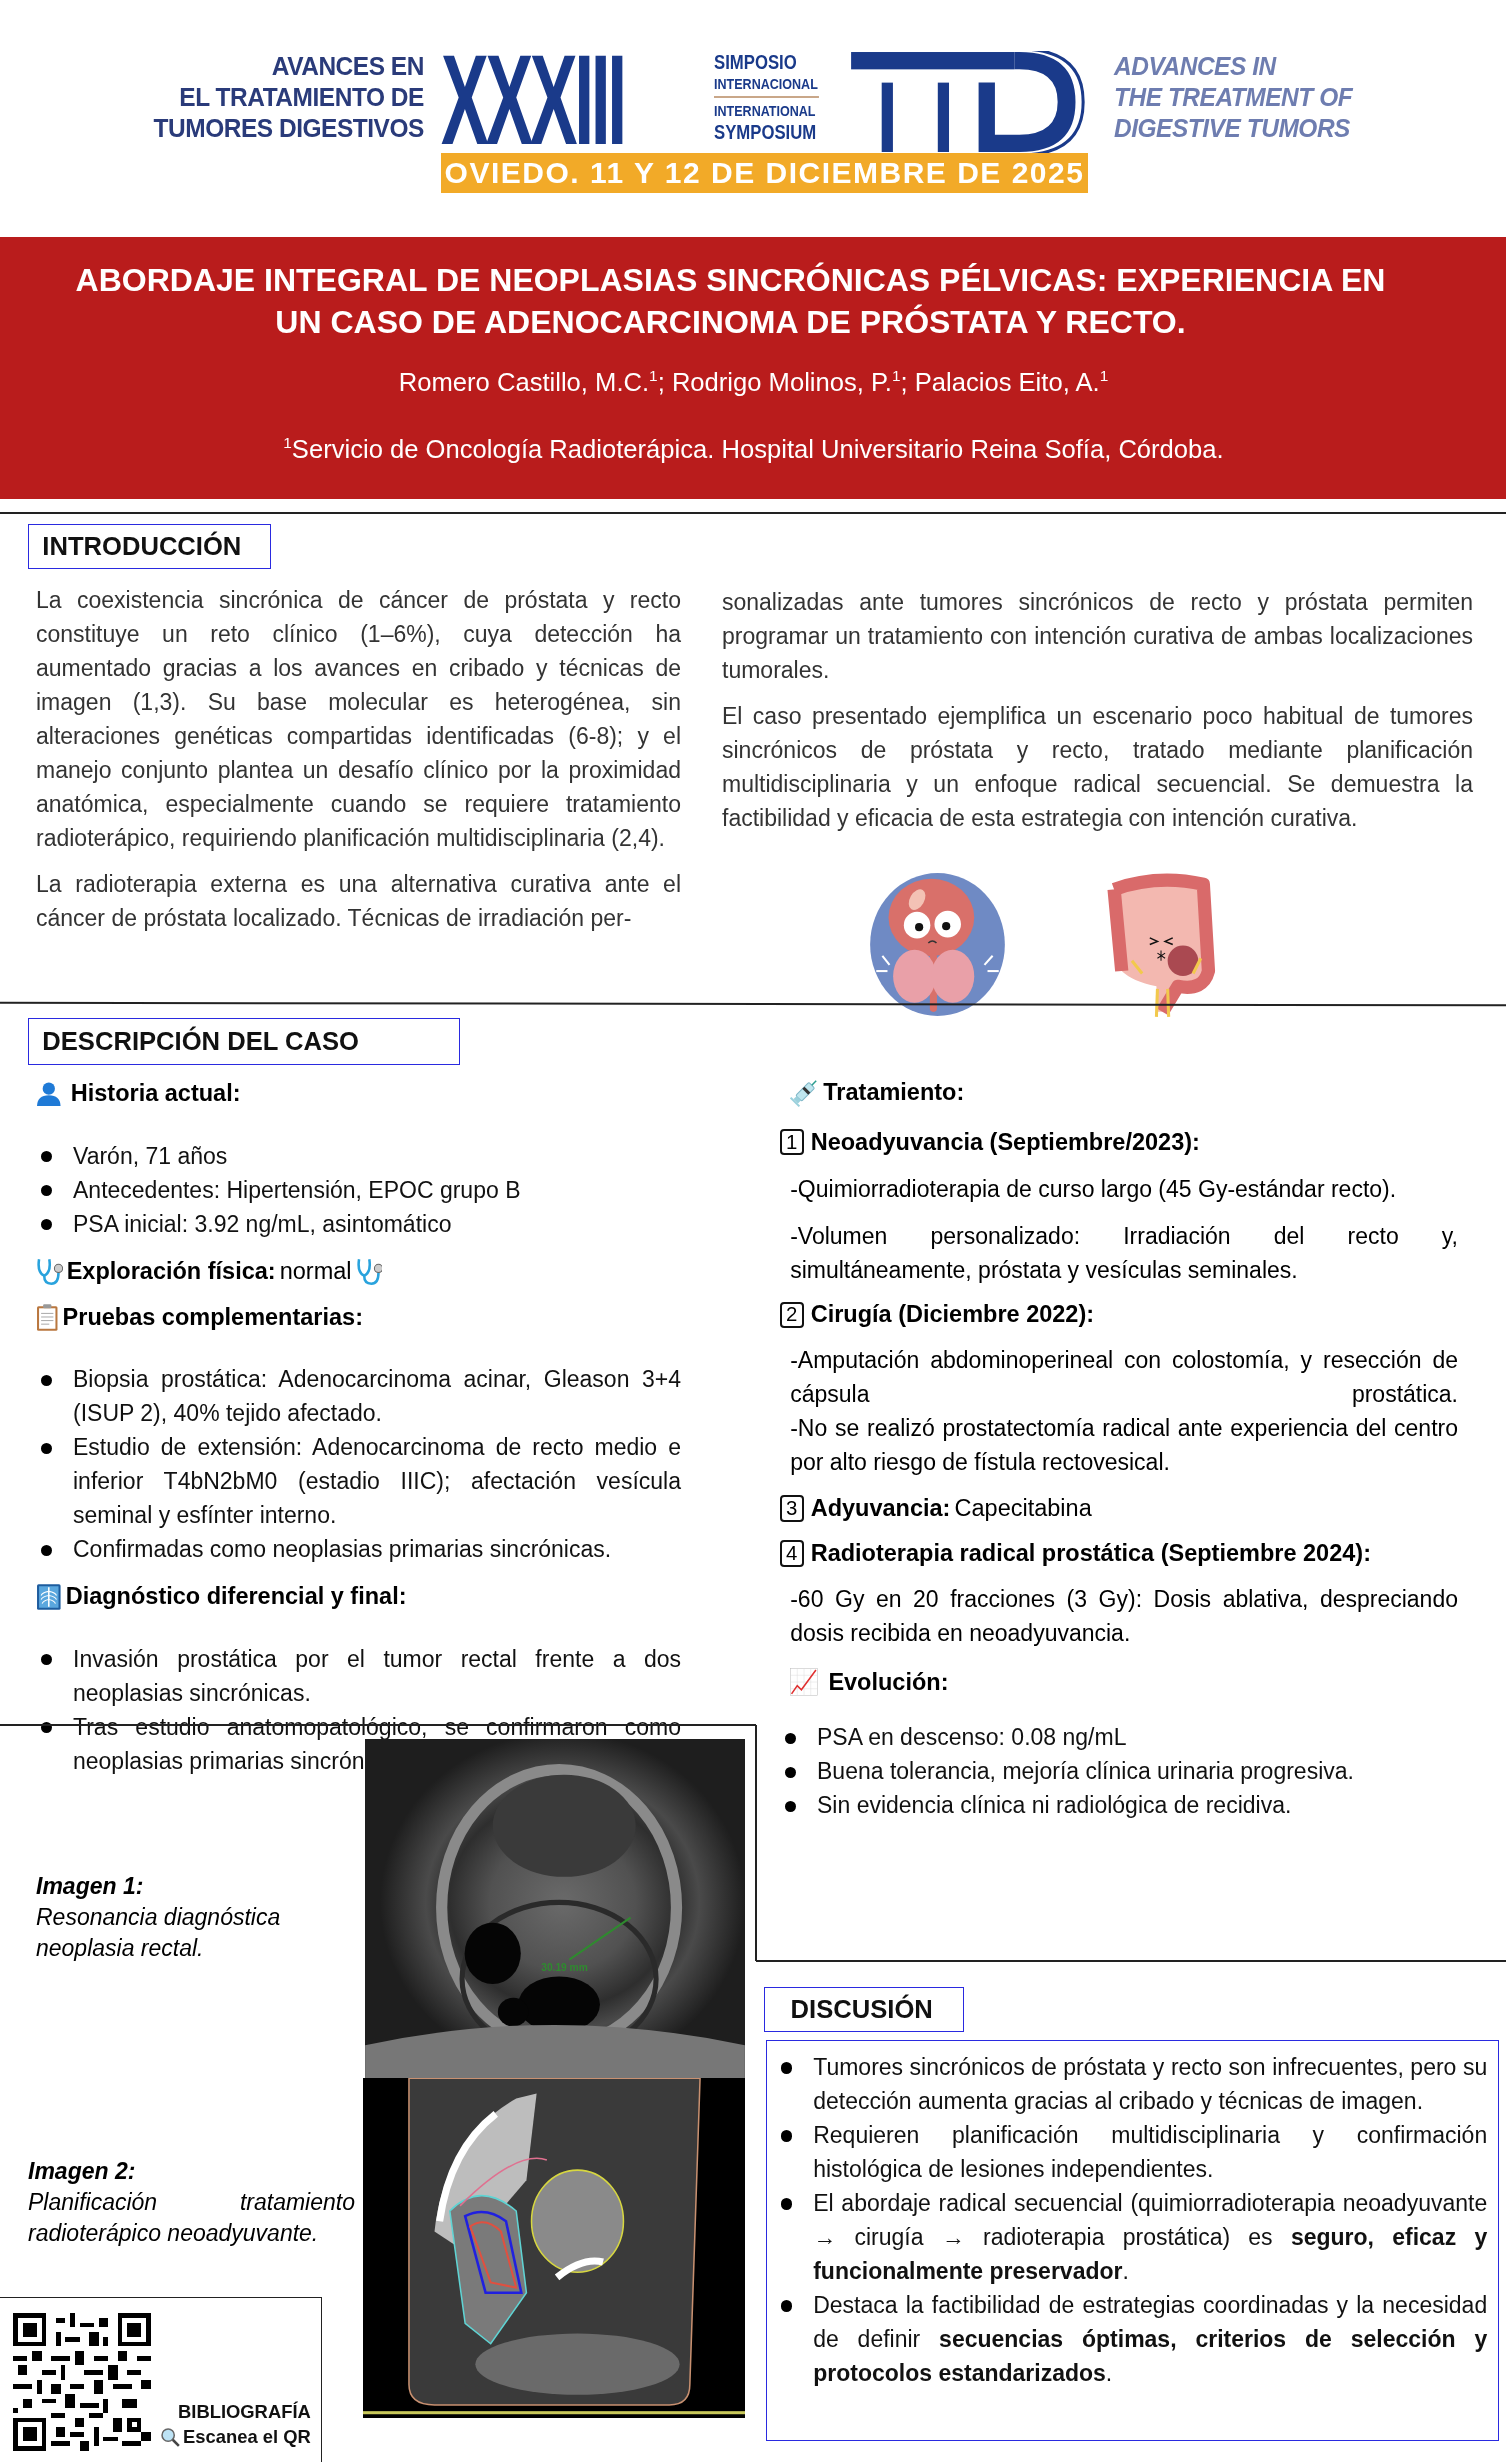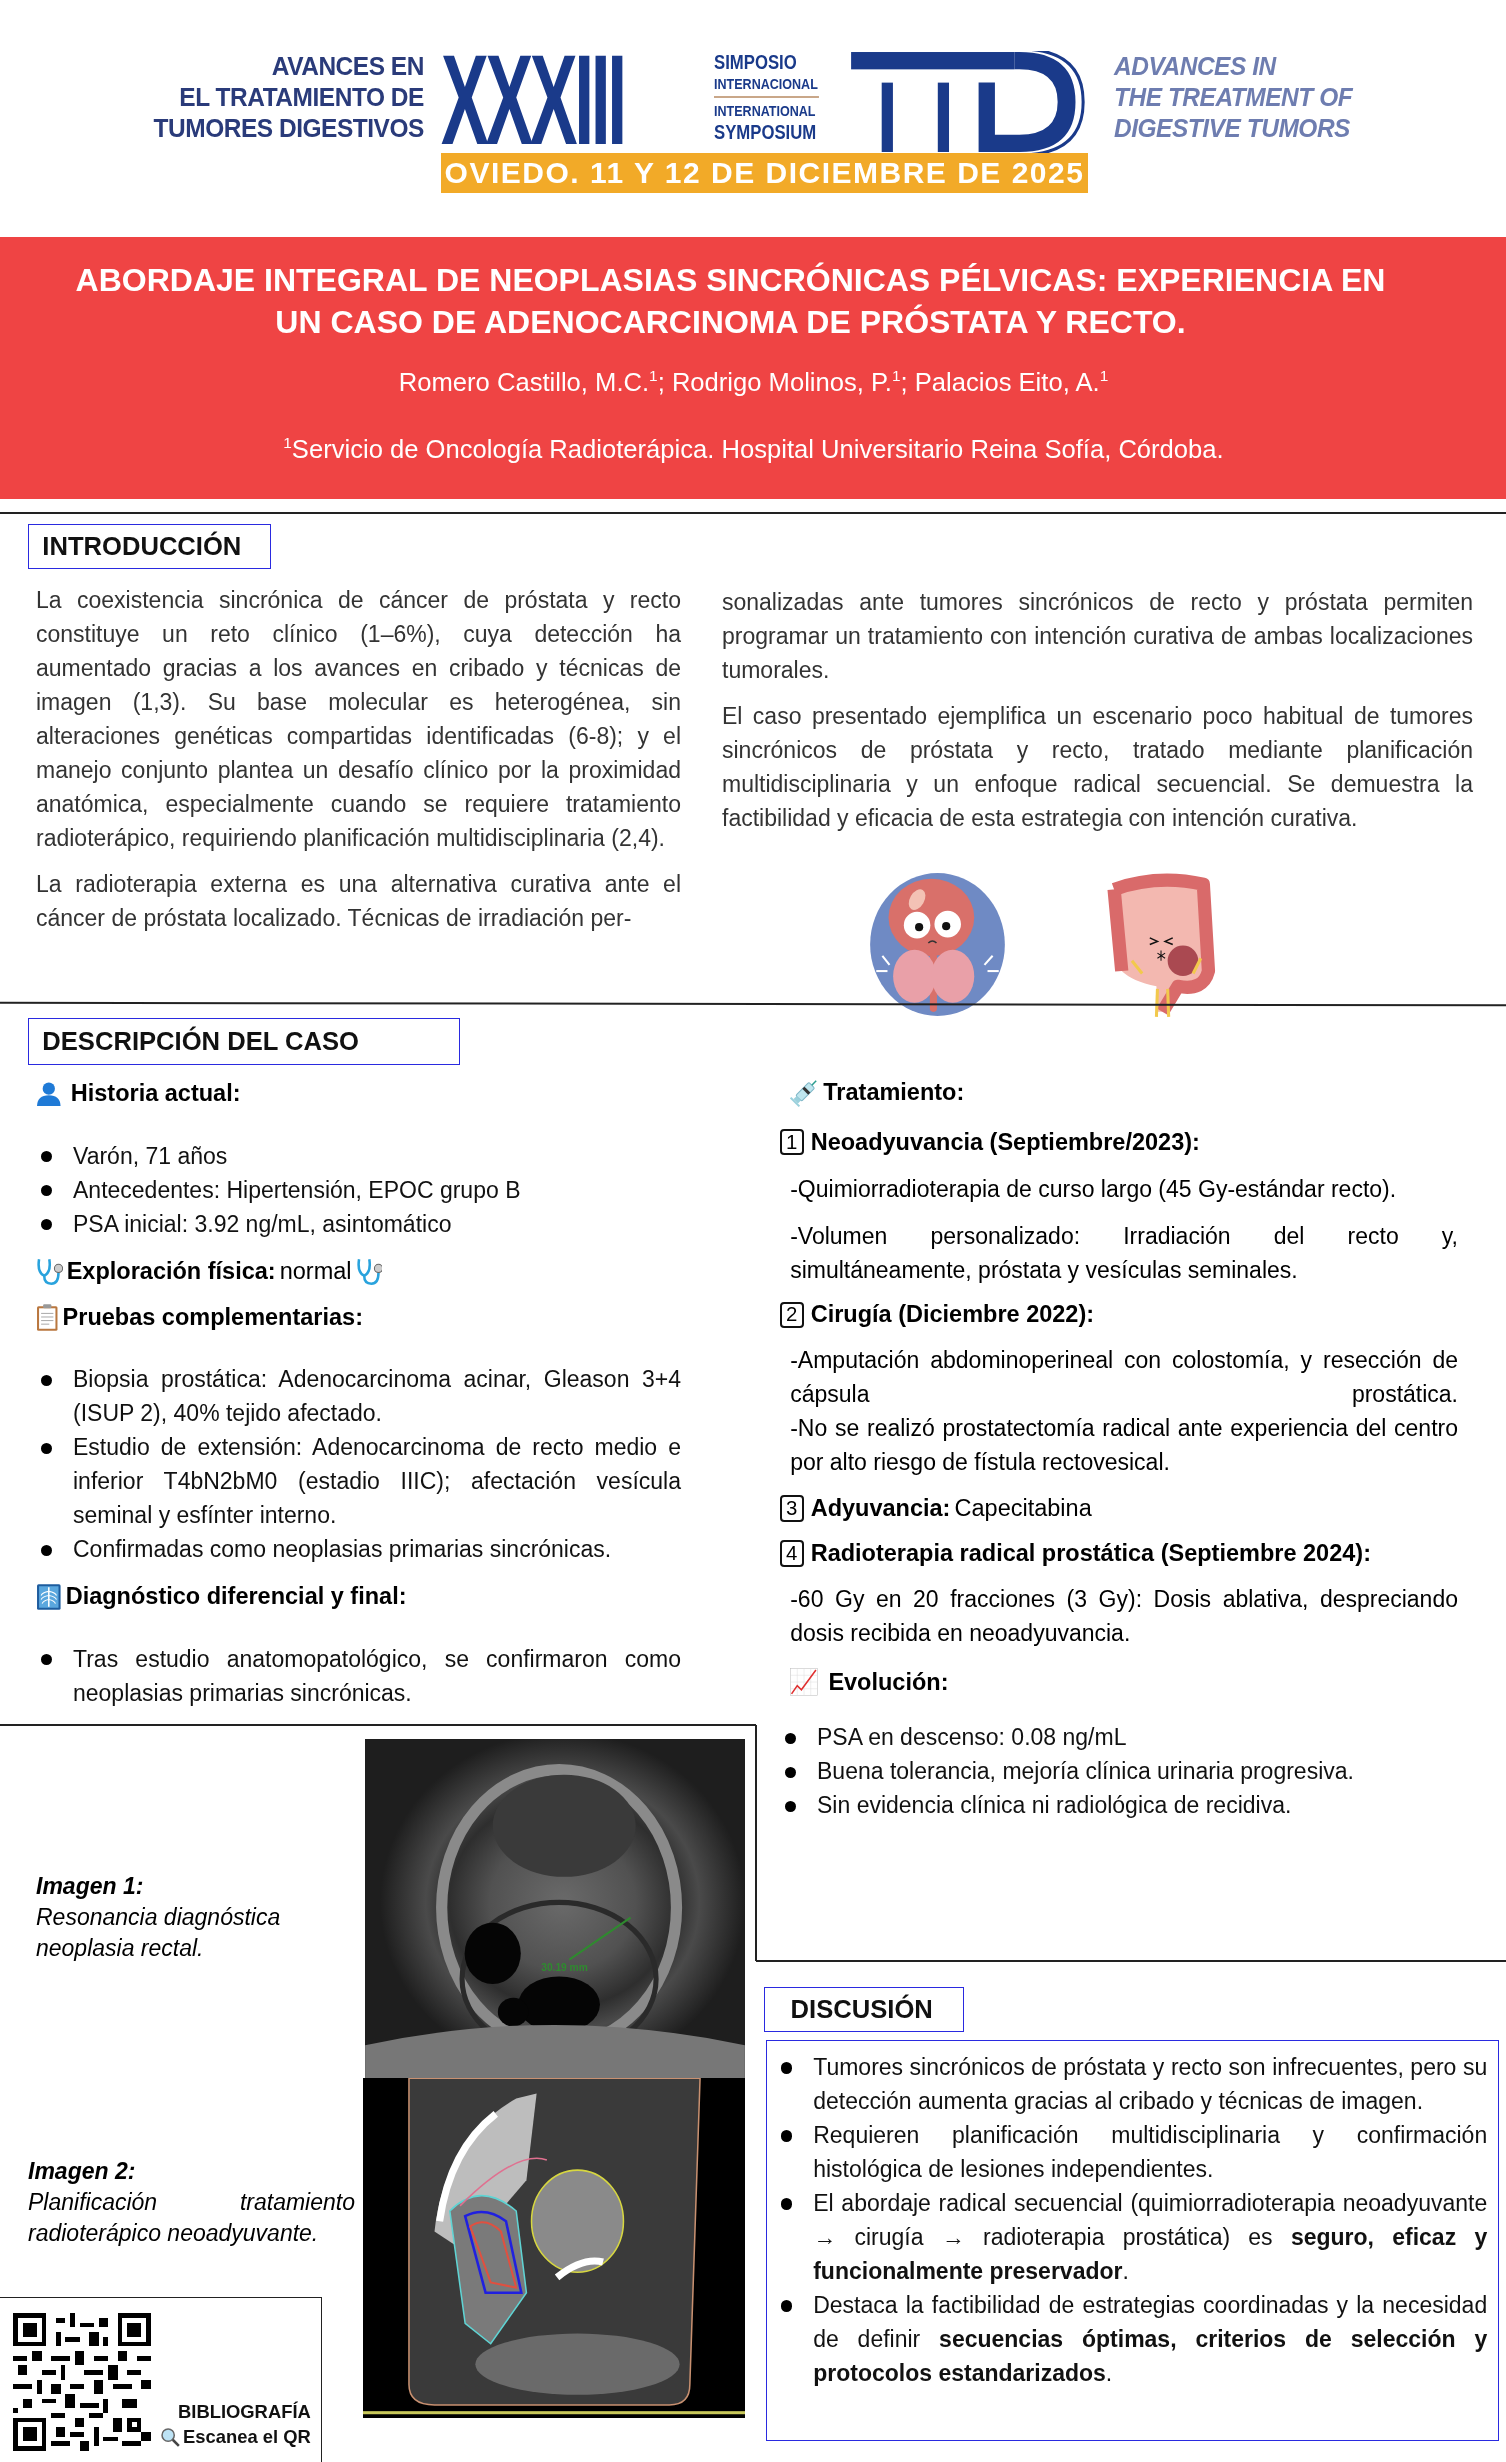--- a/index.html
+++ b/index.html
@@ -12,21 +12,21 @@
   .logo-left { position: absolute; right: 1083px; top: 51px; text-align: right; color: #2a3b7a; font-weight: bold; font-size: 26.6px; line-height: 31px; letter-spacing: -0.5px; transform: scaleX(0.92); transform-origin: right; }
   .logo-xxxiii { position: absolute; left: 441px; top: 49px; font-family: "Liberation Sans Narrow", "Liberation Sans", sans-serif; font-weight: bold; color: #1a3a8a; font-size: 128px; line-height: 102px; letter-spacing: -6.1px; transform: scaleX(0.56); transform-origin: left; }
   .logo-simposio { position: absolute; left: 714px; top: 51px; color: #1a3a8a; font-weight: bold; font-size: 20.4px; line-height: 22.5px; transform: scaleX(0.82); transform-origin: left; }
   .logo-simposio .sm { font-size: 15.3px; line-height: 19.4px; }
   .logo-simposio .rule { width: 128px; height: 2px; background: #c9a789; margin: 3.1px 0; }
   .logo-ttd { position: absolute; left: 851px; top: 51px; width: 245px; height: 102px; }
   .logo-right { position: absolute; left: 1114px; top: 51px; color: #6e7db0; font-weight: bold; font-style: italic; font-size: 26.6px; line-height: 31px; letter-spacing: -0.5px; transform: scaleX(0.92); transform-origin: left; }
   .logo-date { position: absolute; left: 441px; top: 153px; width: 647px; height: 40px; background: #f2aa28; color: #fff; font-weight: bold; font-size: 30px; line-height: 40px; text-align: center; letter-spacing: 1.5px; }
 
   
-  .banner { position: absolute; left: 0; top: 237px; width: 1507px; height: 262px; background: #ef4444; color: #fff; text-align: center; }
+  .banner { position: absolute; left: 0; top: 237px; width: 1507px; height: 262px; background: #b91c1c; color: #fff; text-align: center; }
   .banner .title { position: absolute; left: 51px; right: 97px; top: 21.5px; font-weight: bold; font-size: 32px; line-height: 42px; }
   .banner .authors { position: absolute; left: 0; right: 0; top: 130px; font-size: 25.6px; line-height: 31px; }
   .banner .affil { position: absolute; left: 0; right: 0; top: 197px; font-size: 25.6px; line-height: 31px; }
   sup { font-size: 0.6em; vertical-align: super; line-height: 0; }
 
   
   .hline { position: absolute; height: 2px; background: #222; }
 
   
   .sec-head { position: absolute; border: 1.5px solid #2a2ae0; background: #fff; font-weight: bold; font-size: 25.6px; color: #111; display: flex; align-items: center; padding-left: 13.3px; }
@@ -214,20 +214,21 @@
           <path d="M25 16 Q38 18 40 24"></path>
           <path d="M25 24 Q12 26 10 32"></path>
           <path d="M25 24 Q38 26 40 32"></path>
           <path d="M25 32 Q14 34 12 40"></path>
           <path d="M25 32 Q36 34 38 40"></path>
         </g>
       </svg>
     <span>Diagnóstico diferencial y final:</span>
   </div>
   <ul class="bul" style="margin-top:24.5px;">
+    <li>Invasión prostática por el tumor rectal frente a dos neoplasias sincrónicas.</li>
     <li>Tras estudio anatomopatológico, se confirmaron como neoplasias primarias sincrónicas.</li>
   </ul>
 </div>
 
 <div class="abs" style="left:780px; top:1072px; width:678px;">
   <div class="subhead" style="height:41px; padding-left:10.2px;">
     <svg class="icon" width="29" height="31" viewBox="0 0 56 60">
         <g transform="rotate(45 28 30)">
           <rect x="20" y="10" width="16" height="36" rx="3" fill="#bfe6ef" stroke="#7fb6c6" stroke-width="2"></rect>
           <rect x="20" y="22" width="16" height="6" fill="#333"></rect>

